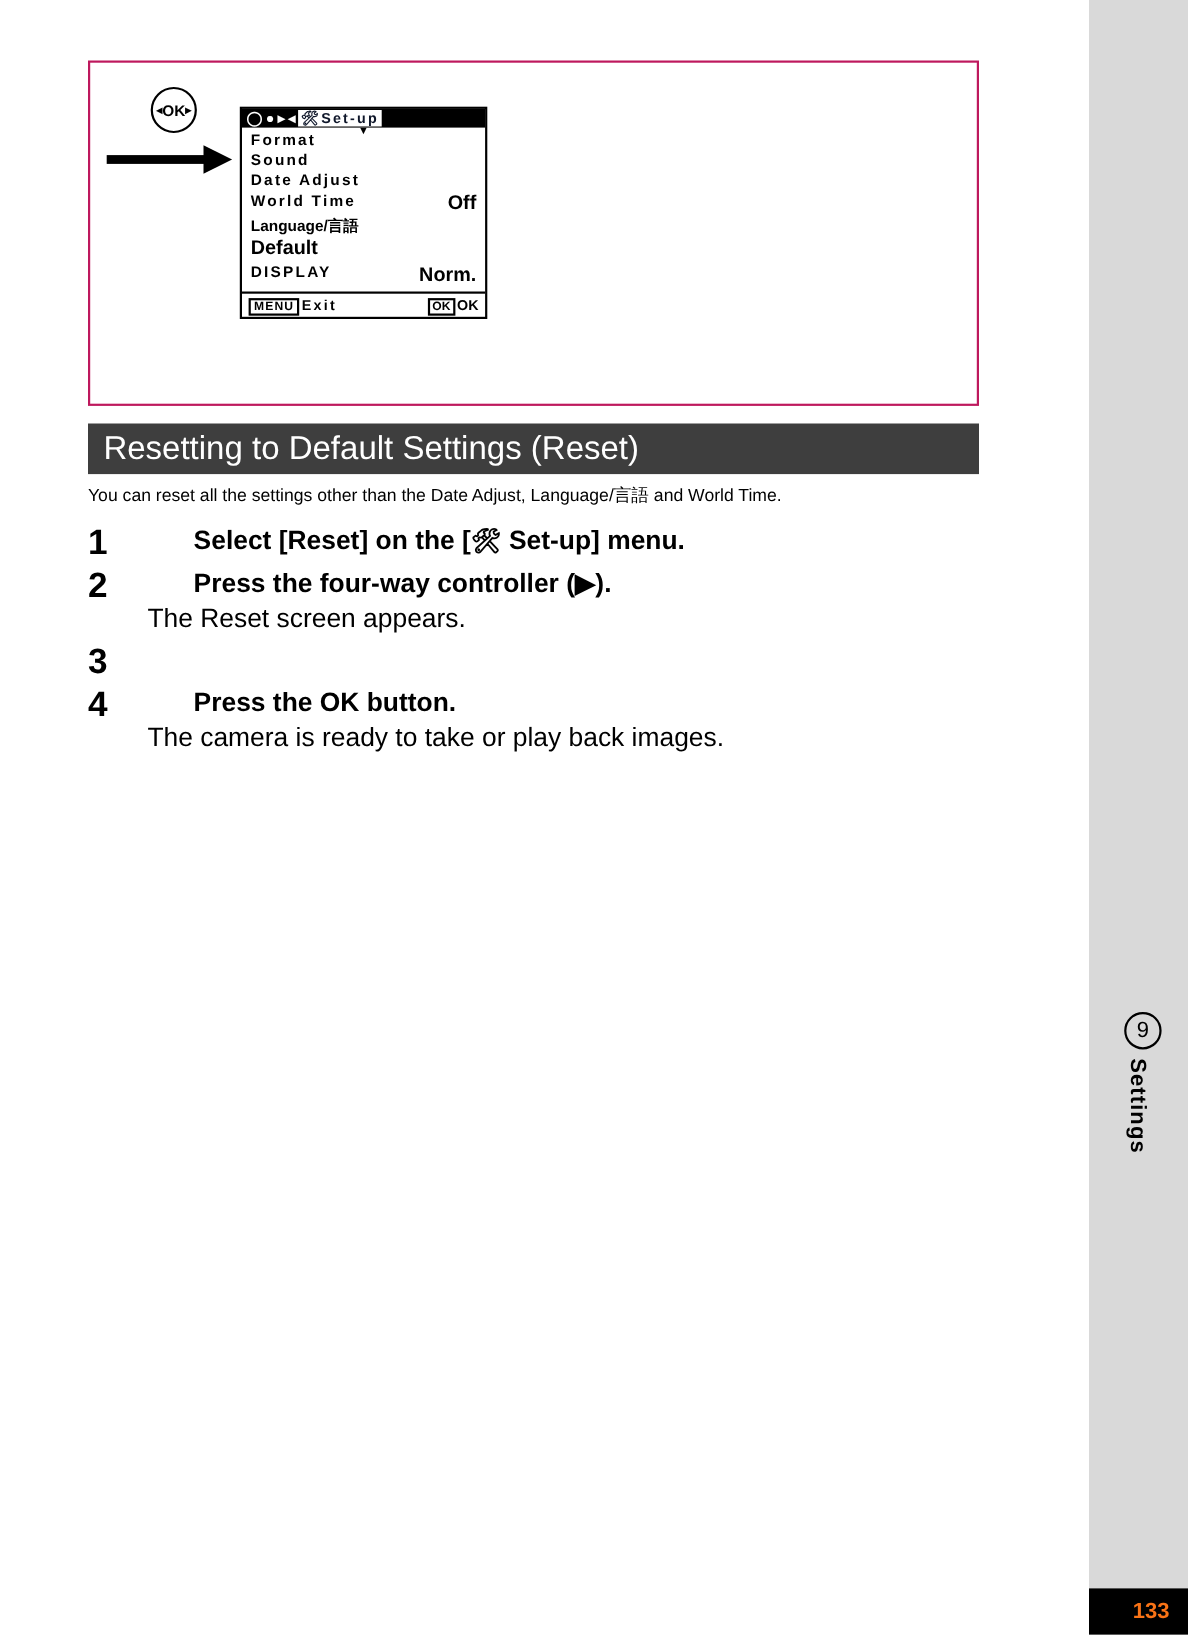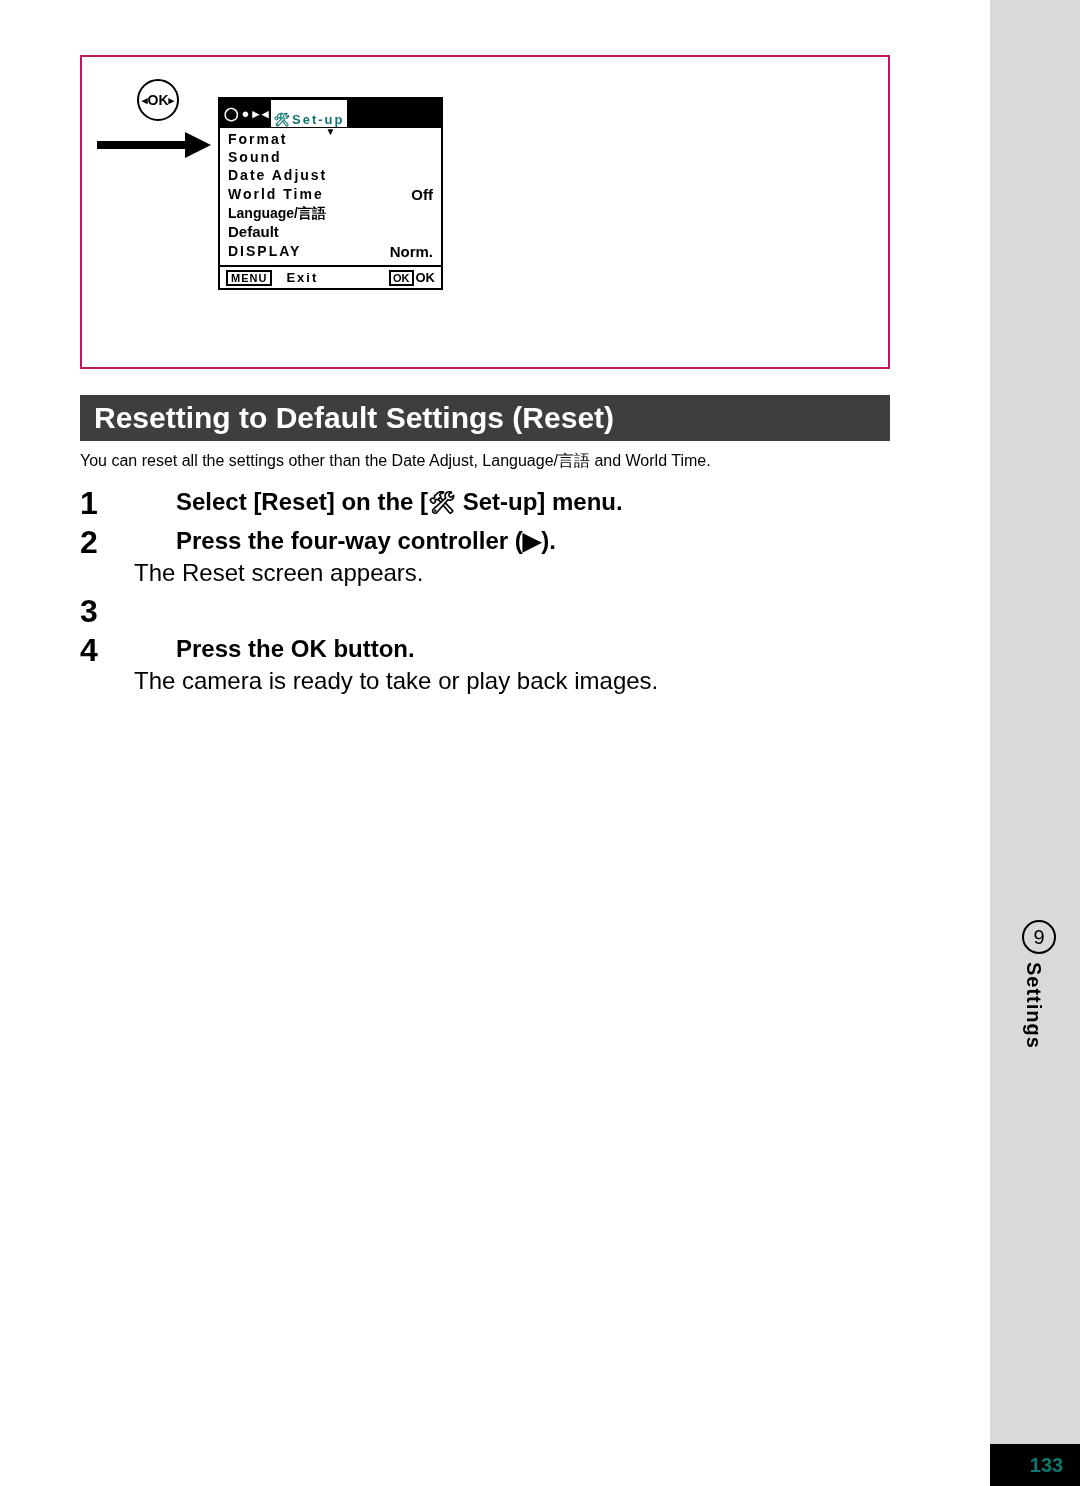--- a/index.html
+++ b/index.html
@@ -65,48 +65,48 @@
   }
   .lcd-header {
     background:#000; color:#fff;
     font-size: 14px; font-weight: bold;
     padding: 1px 4px;
     display:flex; align-items:center; gap:2px;
     letter-spacing: 1px;
   }
   .lcd-header .hicon{ font-size:13px; }
   .lcd-header .title-cell{
-    background:#fff; color:#0f766e; padding:12px 3px 0 2px;
+    background:#fff; color:#0f172a; padding:0 3px 0 2px;
     font-size:13px; letter-spacing:2px;
   }
   .lcd-body { padding: 2px 8px 4px 8px; border-bottom:2px solid #000; position:relative;}
   .lcd-body .down-arrow{
     position:absolute; top:-2px; left:50%; transform:translateX(-50%);
     font-size:10px; color:#000;
   }
   .lcd-row {
     display:flex; justify-content:space-between;
     font-size: 14px; font-weight:bold;
     letter-spacing: 2px;
     line-height: 1.3;
   }
-  .lcd-row .val { letter-spacing: 0; font-weight:bold; font-size:15px; }
+  .lcd-row .val { letter-spacing: 0; font-weight:bold; font-size:18px; }
   .lcd-footer {
     display:flex; justify-content:space-between;
     padding: 3px 6px;
     font-size: 13px; font-weight:bold;
   }
-  .lcd-footer .lbox { border:2px solid #000; padding:0 3px; margin-right:14px; font-size:11px; letter-spacing:1px;}
+  .lcd-footer .lbox { border:2px solid #000; padding:0 3px; margin-right:2px; font-size:11px; letter-spacing:1px;}
   .lcd-footer .rbox { border:2px solid #000; padding:0 2px; margin-right:2px; font-size:11px;}
   .section-bar {
-    margin-top: 26px;
+    margin-top: 16px;
     background: #3e3e3e;
     color: #fff;
     font-size: 30px;
-    font-weight: bold;
+    font-weight: normal;
     padding: 6px 14px;
   }
   .intro {
     margin-top: 10px;
     font-size: 16px;
     line-height: 1.3;
   }
   .steps { margin-top: 14px; }
   .step { display:flex; margin-bottom: 4px; }
   .step-num {
@@ -132,21 +132,21 @@
   }
   .chapter-label {
     writing-mode: vertical-rl;
     font-weight:bold; font-size:20px;
     letter-spacing:1px;
   }
   .page-num-box{
     position:absolute;
     right:0; bottom:0;
     width:90px; height:42px;
-    background:#000; color:#0f766e;
+    background:#000; color:#f97316;
     display:flex; align-items:center; justify-content:center;
     font-weight:bold; font-size:20px;padding-left:23px;
   }
 </style>
 </head>
 <body>
 
 <div class="right-band"></div>
 
 <div class="content">

